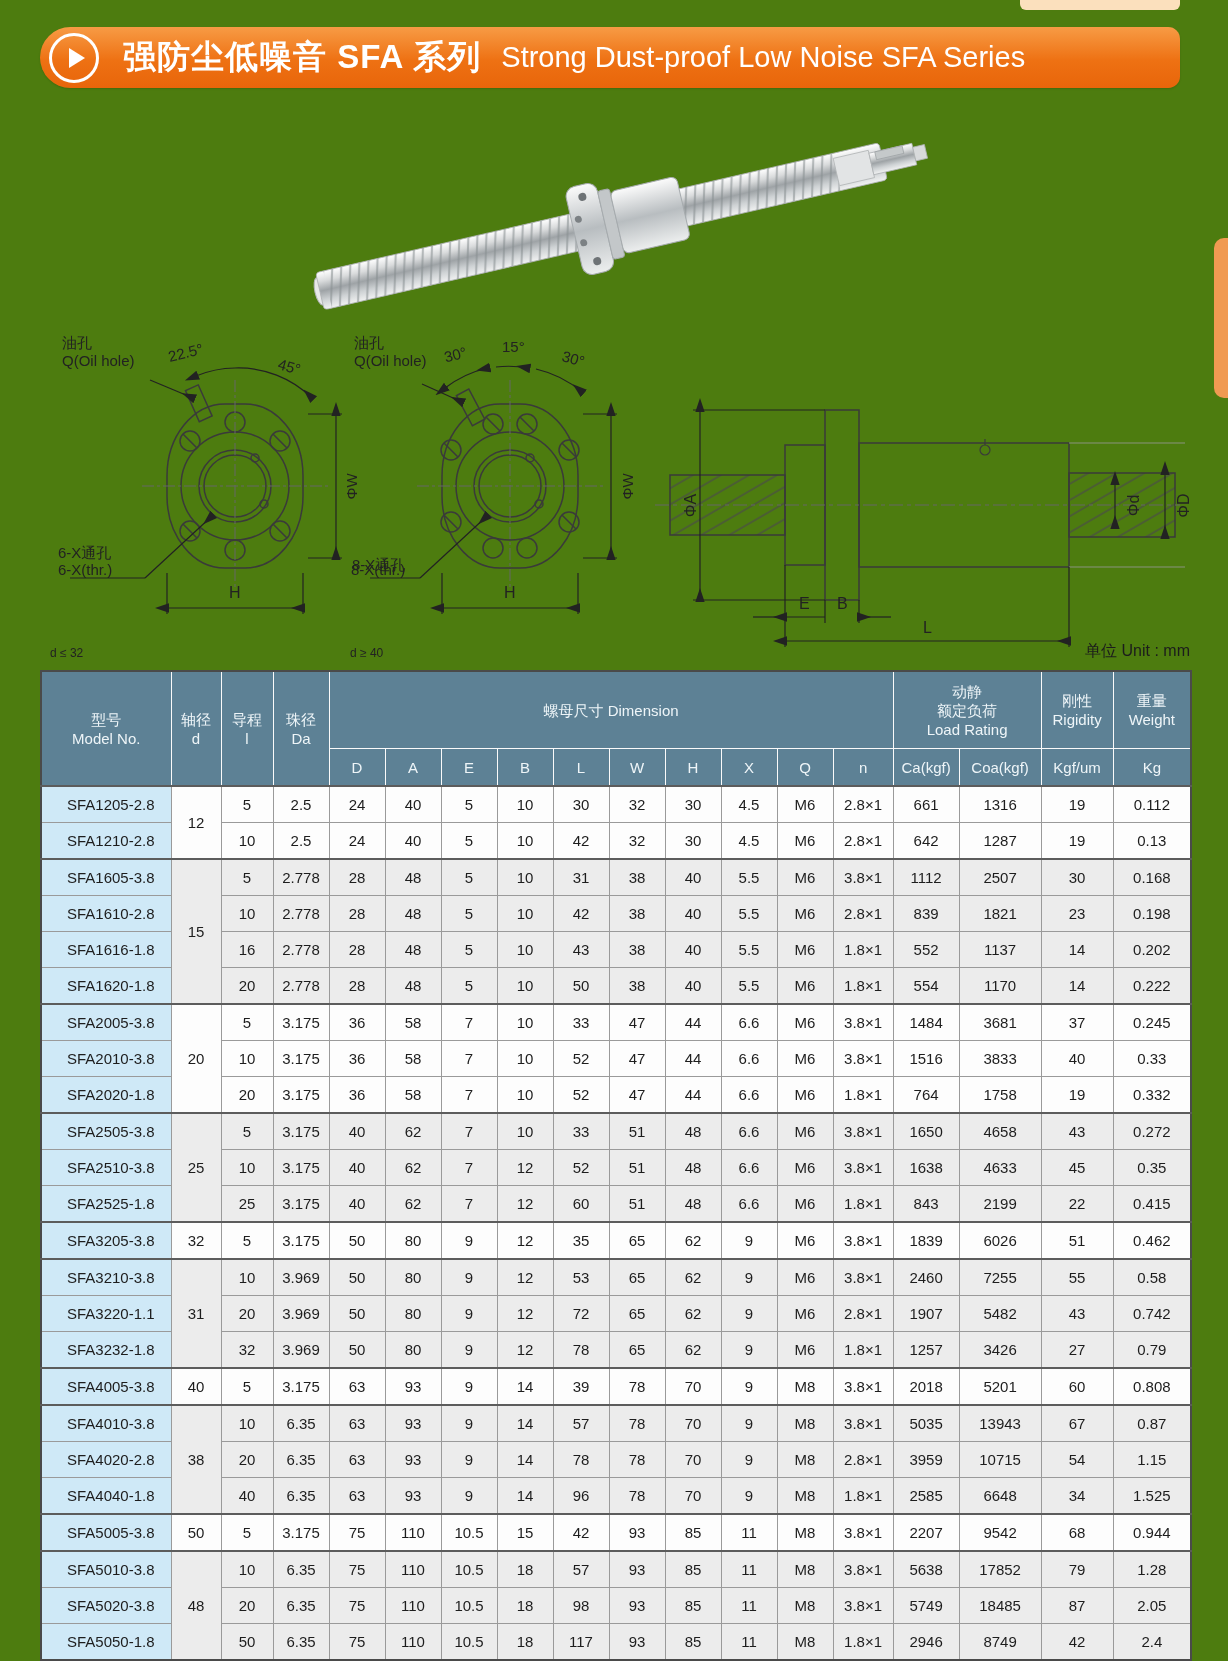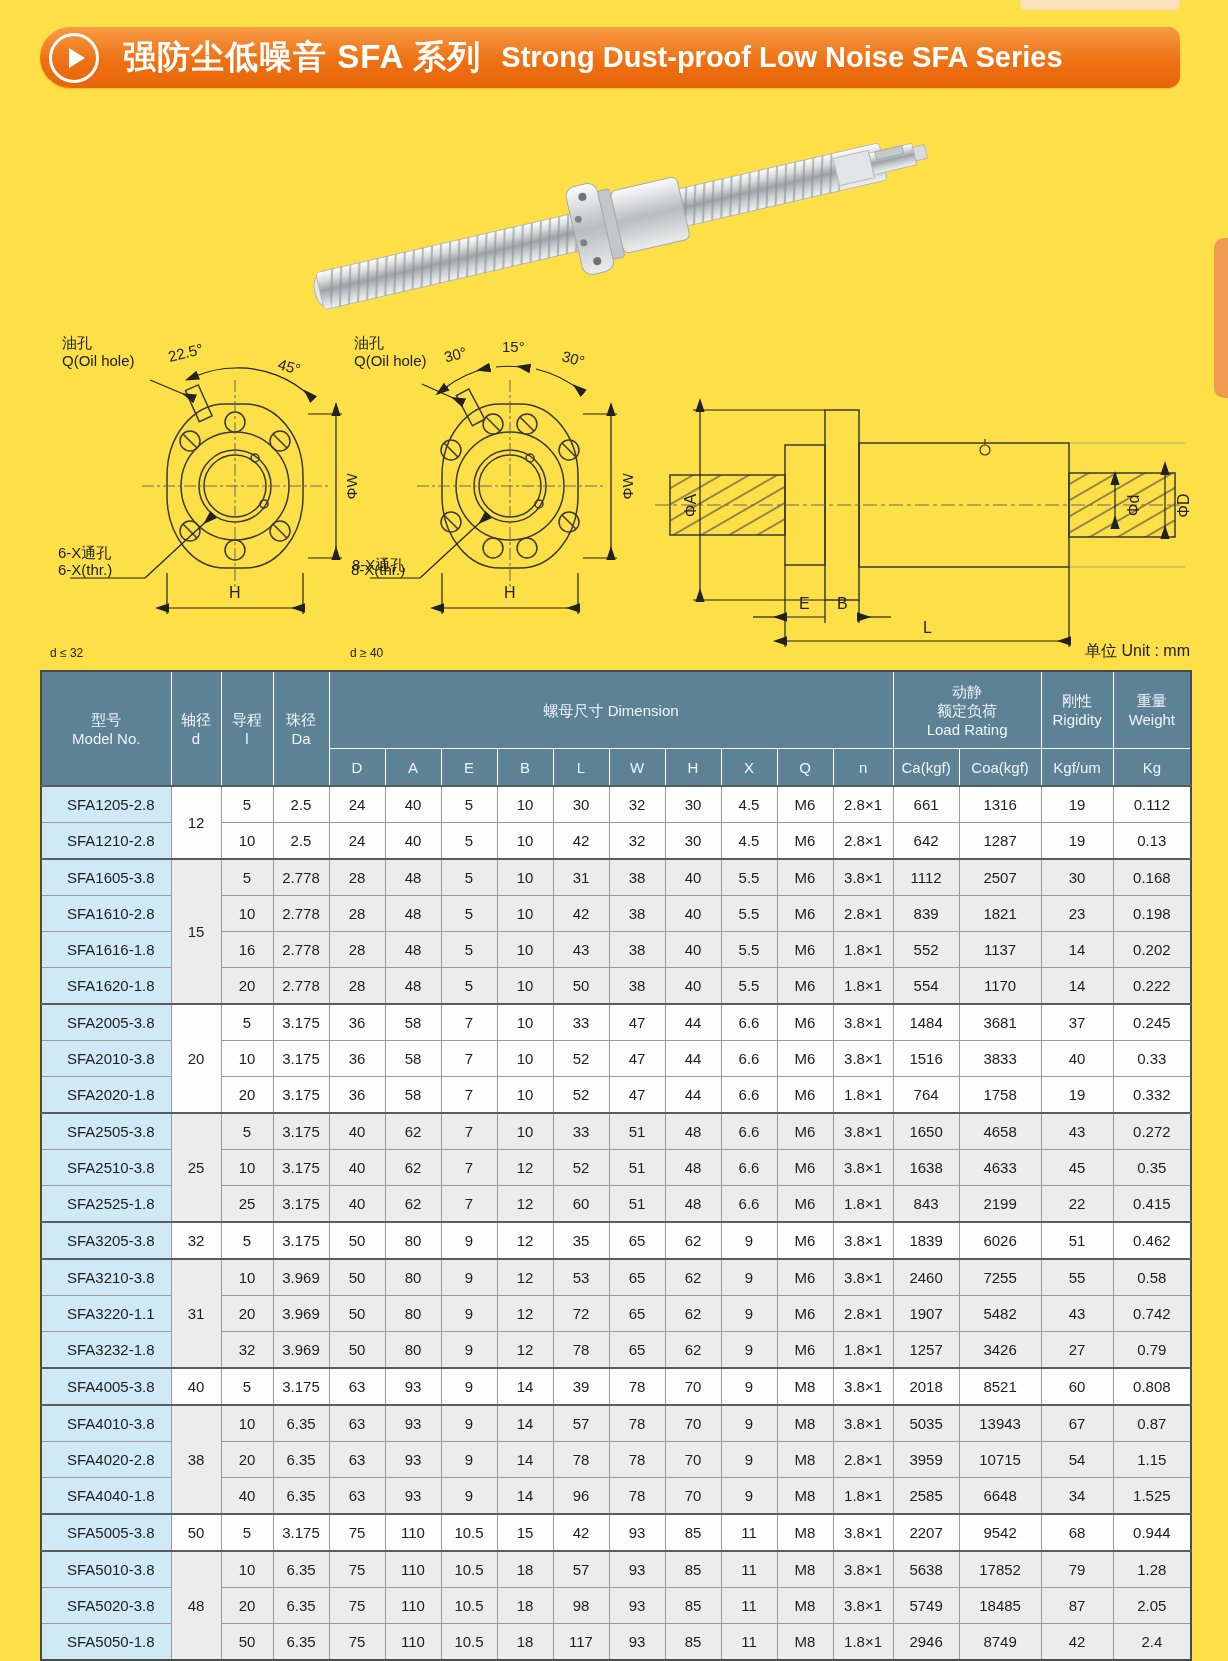--- a/index.html
+++ b/index.html
@@ -1,35 +1,35 @@
 <!DOCTYPE html>
 <html><head>
 <meta charset="utf-8">
 <style>
   html,body{margin:0;padding:0;background:#ffffff;}
-  .page{position:relative;width:1228px;height:1661px;background:#fde047;overflow:hidden;
+  .page{position:relative;width:1228px;height:1661px;background:#4d7c0f;overflow:hidden;
         font-family:"Liberation Sans",sans-serif;}
 
   
   .corner-tab{position:absolute;left:1020px;top:0;width:160px;height:10px;
               background:#fbe0bd;border-radius:0 0 6px 6px;}
   .side-tab{position:absolute;left:1214px;top:238px;width:14px;height:160px;
             background:#f09a52;border-radius:10px 0 0 10px;}
 
   
   .banner{position:absolute;left:40px;top:27px;width:1140px;height:61px;
           background:linear-gradient(180deg,#f79b45 0%,#ee7113 55%,#e8650a 100%);
           border-radius:31px 12px 12px 31px;display:flex;align-items:center;
           box-shadow:0 1px 2px rgba(0,0,0,.15);}
   .banner .ring{width:44px;height:44px;border:3px solid #fff;border-radius:50%;
           margin-left:9px;display:flex;align-items:center;justify-content:center;flex:0 0 auto;}
   .banner .tri{width:0;height:0;border-left:16px solid #fff;border-top:10px solid transparent;
           border-bottom:10px solid transparent;margin-left:5px;}
   .banner .zh{color:#fff;font-size:33px;font-weight:bold;margin-left:24px;letter-spacing:1px;white-space:nowrap;}
-  .banner .en{color:#fff;font-size:29px;font-weight:bold;margin-left:20px;white-space:nowrap;}
+  .banner .en{color:#fff;font-size:29px;font-weight:normal;margin-left:20px;white-space:nowrap;}
 
   
   .photo{position:absolute;left:290px;top:100px;width:660px;height:228px;}
 
   
   .drawing{position:absolute;color:#2c2c2c;}
   .dA{left:50px;top:328px;width:310px;height:332px;}
   .dB{left:350px;top:328px;width:310px;height:332px;}
   .dC{left:645px;top:355px;width:545px;height:305px;}
   .drawing svg{position:absolute;left:0;top:0;}
@@ -670,21 +670,21 @@
           <td>93</td>
           <td>9</td>
           <td>14</td>
           <td>39</td>
           <td>78</td>
           <td>70</td>
           <td>9</td>
           <td>M8</td>
           <td>3.8×1</td>
           <td>2018</td>
-          <td>8521</td>
+          <td>5201</td>
           <td>60</td>
           <td>0.808</td>
         </tr>
         <tr class="shade-gray group-start">
           <td class="model-cell">SFA4010-3.8</td>
           <td rowspan="3">38</td>
           <td>10</td>
           <td>6.35</td>
           <td>63</td>
           <td>93</td>

